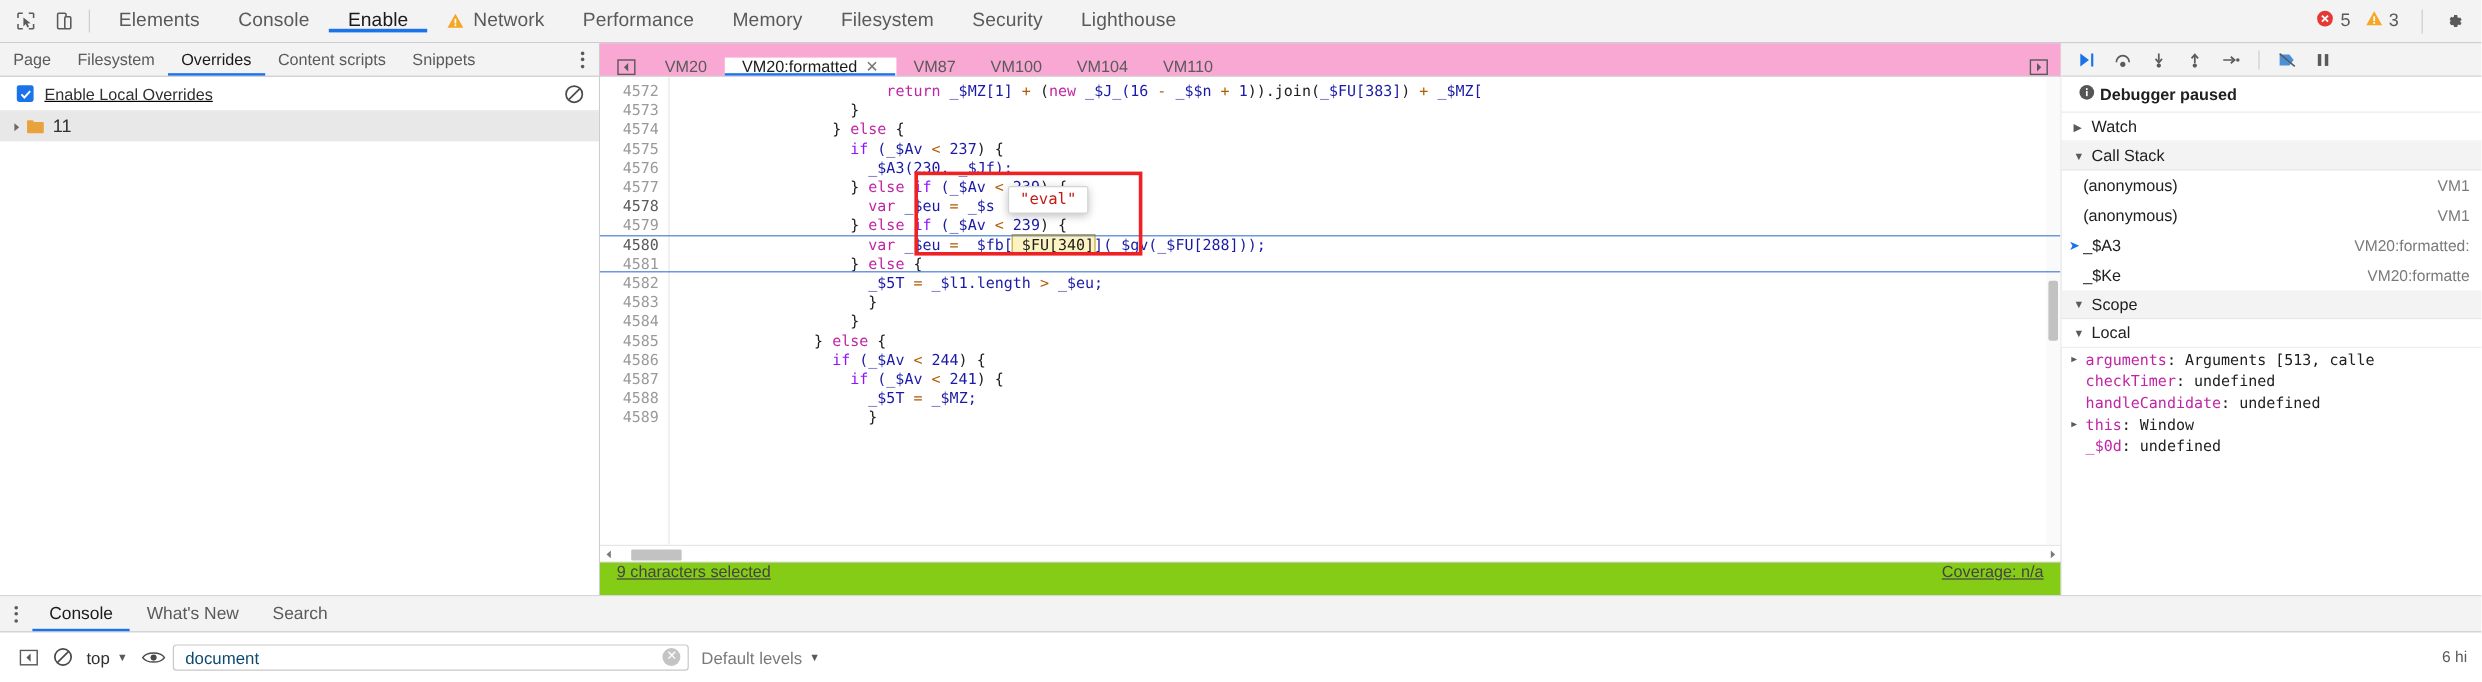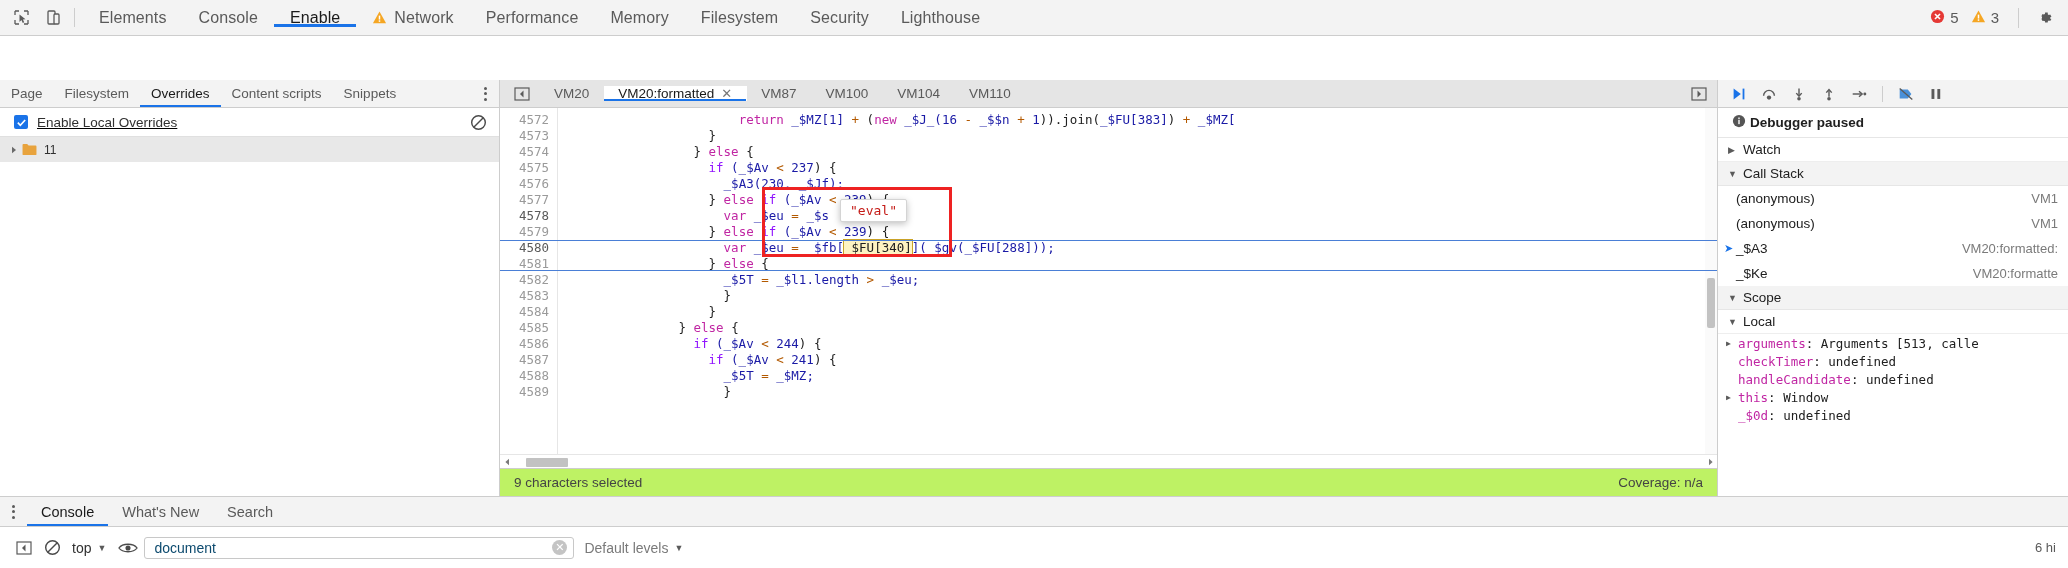--- a/index.html
+++ b/index.html
@@ -33,21 +33,21 @@
     content:""; position:absolute; left:0; right:0; bottom:0; height:3px; background:#1a73e8;
   }
   .ptab .warnico { margin-right:7px; display:flex; }
   .tb-right { margin-left:auto; display:flex; align-items:center; padding-right:14px; gap:3px; }
   .errcount, .warncount { display:flex; align-items:center; gap:5px; font-size:15px; color:#5a5a5a; cursor:pointer; }
   .warncount { margin-left:9px; }
   .tb-vsep { width:1px; height:20px; background:#cdcdcd; margin: 0 14px 0 16px; }
   .gear { cursor:pointer; display:flex; }
 
   
-  .body-split { flex: 1; display:flex; min-height:0;margin-top:44px; }
+  .body-split { flex: 1; display:flex; min-height:0; }
 
   
   .navigator {
     width: 500px; min-width:500px;
     display:flex; flex-direction:column;
     border-right: 1px solid #cdcdcd;
     background:#fff;
   }
   .nav-tabs {
     height: 28px; min-height:28px; background:#f3f3f3;
@@ -71,31 +71,31 @@
   .cbx {
     width:14px; height:14px; border-radius:2px; background:#1a73e8;
     display:flex; align-items:center; justify-content:center; margin-right:9px; cursor:pointer;
   }
   .cbx svg { display:block; }
   .ov-label { font-size:13.5px; color:#303030; }
   .clear-ov { margin-left:auto; cursor:pointer; display:flex; }
 
   .folder-row {
     height: 25px; display:flex; align-items:center; padding-left: 8px;
-    background:#e8e8e8; font-size:12px; color:#303030; cursor:pointer;
+    background:#e8e8e8; font-size:15px; color:#303030; cursor:pointer;
   }
   .tri { width:12px; height:12px; margin-right:2px; display:flex; align-items:center; justify-content:center; }
   .folder-ico { margin-right:7px; display:flex; }
   .nav-empty { flex:1; background:#fff; }
 
   
   .editor-col { flex:1; display:flex; flex-direction:column; min-width:0; border-right:1px solid #cdcdcd; }
   .etabs {
-    height:28px; min-height:28px; background:#e5e5e5; border-bottom:1px solid #cdcdcd;
-    display:flex; align-items:center; position:relative;
+    height:28px; min-height:28px; background:#f9a8d4; border-bottom:1px solid #cdcdcd;
+    display:flex; align-items:flex-end; position:relative;
   }
   .etab-nav { display:flex; align-items:center; padding: 0 10px 0 14px; cursor:pointer; }
   .etab {
     display:flex; align-items:center; gap:7px; padding: 0 14px; font-size:13.5px;
     color:#5a5a5a; cursor:pointer; position:relative; white-space:nowrap;
     border-right:1px solid transparent;
   }
   .etab.active { color:#1a1a1a; background:#fff; }
   .etab.active::after { content:""; position:absolute; left:0; right:0; bottom:0; height:2px; background:#1a73e8; }
   .etab .xc { font-size:13px; color:#777; line-height:1; }
@@ -150,22 +150,22 @@
   .hs-arrow { width:14px; display:flex; align-items:center; justify-content:center; cursor:pointer; }
   .hs-track { flex:1; height:14px; position:relative; }
   .hs-thumb { position:absolute; top:3px; height:9px; background:#c2c2c2; border-radius:1px; cursor:pointer; }
 
   .vscroll {
     position:absolute; right:0; top:0; bottom:0; width:12px; background:#fafafa;
   }
   .vs-thumb { position:absolute; right:2px; width:8px; background:#c2c2c2; border-radius:2px; }
 
   .status-bar {
-    height:28px; min-height:28px; background:#bef264; border-top:1px solid #cdcdcd;
-    display:flex; align-items:center; padding: 0 14px; font-size:13.5px; color:#444;
+    height:28px; min-height:28px; background:#84cc16; border-top:1px solid #cdcdcd;
+    display:flex; align-items:flex-start; padding: 0 14px; font-size:13.5px; color:#444;text-decoration:underline;
   }
   .status-right { margin-left:auto; color:#444; }
 
   
   .debugger { width: 350px; min-width:350px; display:flex; flex-direction:column; background:#fff; }
   .dbg-toolbar {
     height:28px; min-height:28px; background:#f3f3f3; border-bottom:1px solid #cdcdcd;
     display:flex; align-items:center; gap:4px; padding: 0 8px;
   }
   .dbg-btn { width:26px; height:22px; display:flex; align-items:center; justify-content:center; cursor:pointer; }

